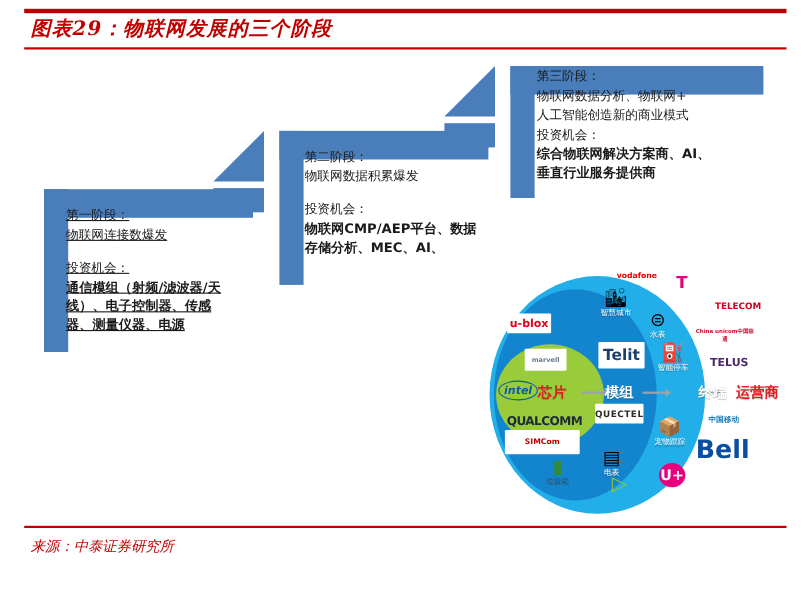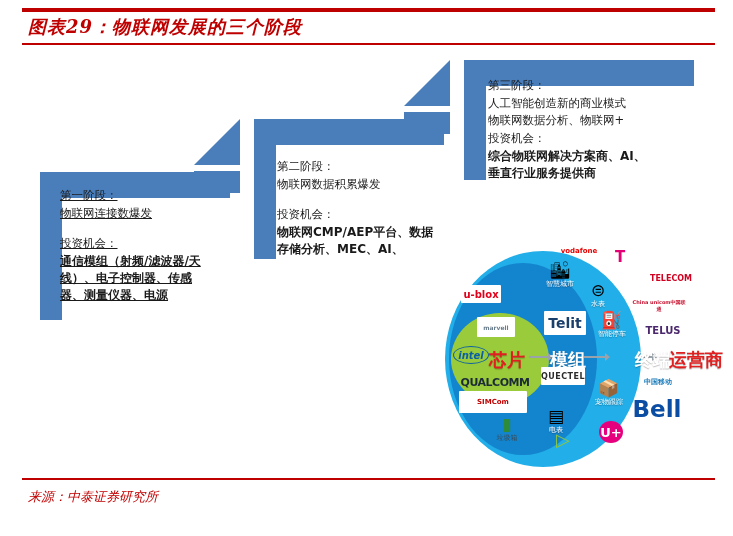--- a/index.html
+++ b/index.html
@@ -47,21 +47,21 @@
   .st-bold{font-size:12px;line-height:17px;font-weight:bold;}
 
   
   #ecosystem{position:absolute;left:437px;top:243px;width:250px;height:232px;}
   .ring{position:absolute;border-radius:50%;}
   #ring-carrier{left:0;top:0;width:250px;height:232px;background:#ffffff;}
   #ring-terminal{left:8px;top:8px;width:196px;height:216px;background:#22AEE8;}
   #ring-module{left:12px;top:20px;width:148px;height:192px;background:#1384CE;}
   #ring-chip{left:14px;top:70px;width:98px;height:92px;background:#9ACB3B;}
 
-  .chain-lbl{position:absolute;font-weight:bold;font-size:18px;white-space:nowrap;
+  .chain-lbl{position:absolute;font-weight:bold;font-size:13px;white-space:nowrap;
     text-shadow:0 1px 1px rgba(0,0,0,.25);}
   .chain-red{color:#E02020;}
   .chain-white{color:#ffffff;}
 
   .chain-arrow{position:absolute;top:113px;height:2px;background:#9aa3ab;}
   .chain-arrow::after{content:"";position:absolute;right:-4px;top:-3px;
     border-left:5px solid #9aa3ab;border-top:4px solid transparent;border-bottom:4px solid transparent;}
 
   
   .logo{position:absolute;background:#ffffff;border-radius:1px;
@@ -79,39 +79,39 @@
 <body>
 
 <div class="rule-top"></div>
 <div id="chart-title">图表29：物联网发展的三个阶段</div>
 <div class="rule-mid"></div>
 
 <div class="bracket" style="left:464px;top:60px;width:230px;height:120px;">
   <div class="barTop" style="width:230px;"></div>
   <div class="barLeft" style="height:120px;"></div>
 </div>
-<div class="stage-text" style="left:488px;top:76px;width:206px;">
+<div class="stage-text" style="left:488px;top:60px;width:206px;">
   <div class="st-head">第三阶段：</div>
+  <div class="st-body">物联网数据分析、物联网+</div>
   <div class="st-body">人工智能创造新的商业模式</div>
-  <div class="st-body">物联网数据分析、物联网+</div>
   <div class="st-opp">投资机会：</div>
   <div class="st-bold">综合物联网解决方案商、AI、</div>
   <div class="st-bold">垂直行业服务提供商</div>
 </div>
 
 <div class="conn" style="left:404px;top:60px;">
   <div class="tri"></div>
   <div class="bar"></div>
 </div>
 
 <div class="bracket" style="left:254px;top:119px;width:190px;height:140px;">
   <div class="barTop" style="width:190px;"></div>
   <div class="barLeft" style="height:140px;"></div>
 </div>
-<div class="stage-text" style="left:277px;top:133px;width:172px;margin-top:24px;">
+<div class="stage-text" style="left:277px;top:133px;width:172px;">
   <div class="st-head">第二阶段：</div>
   <div class="st-body">物联网数据积累爆发</div>
   <div class="st-gap"></div>
   <div class="st-opp">投资机会：</div>
   <div class="st-bold">物联网CMP/AEP平台、数据</div>
   <div class="st-bold">存储分析、MEC、AI、</div>
 </div>
 
 <div class="conn" style="left:194px;top:119px;">
   <div class="tri"></div>

